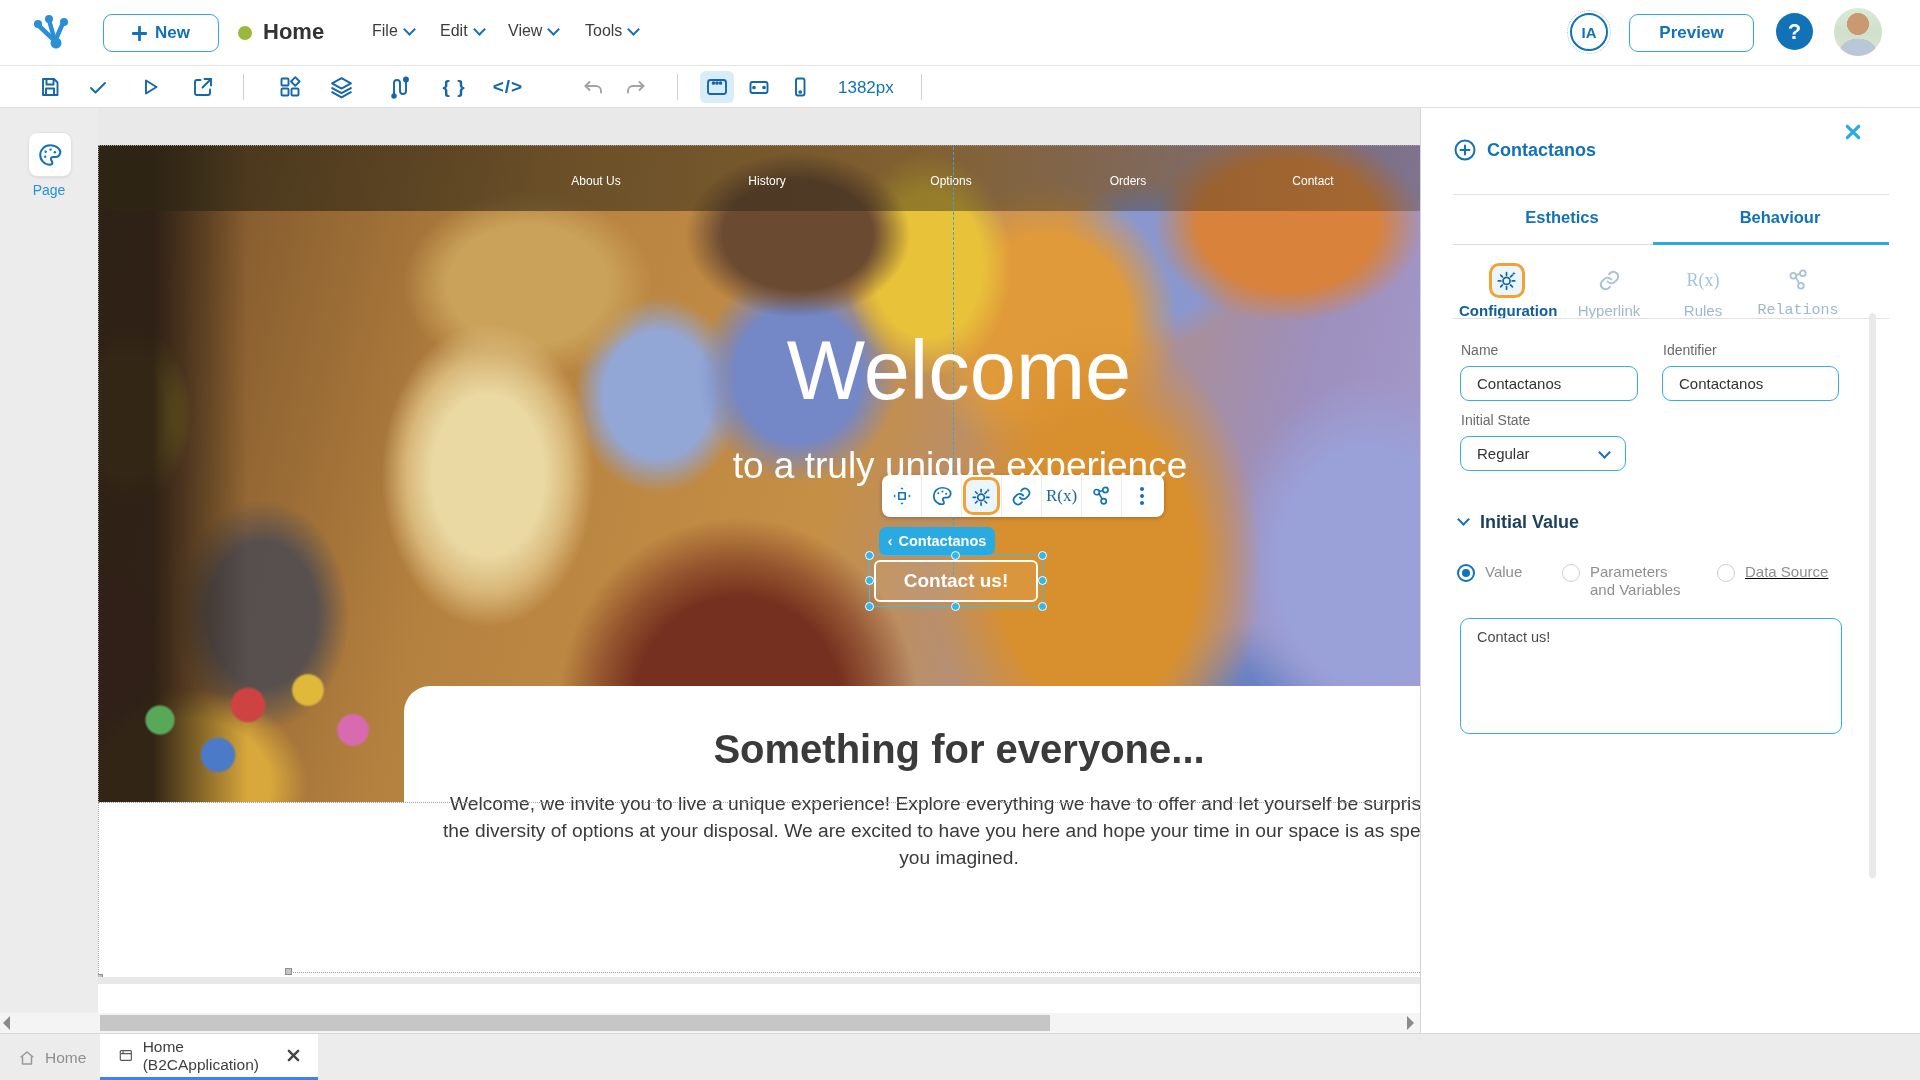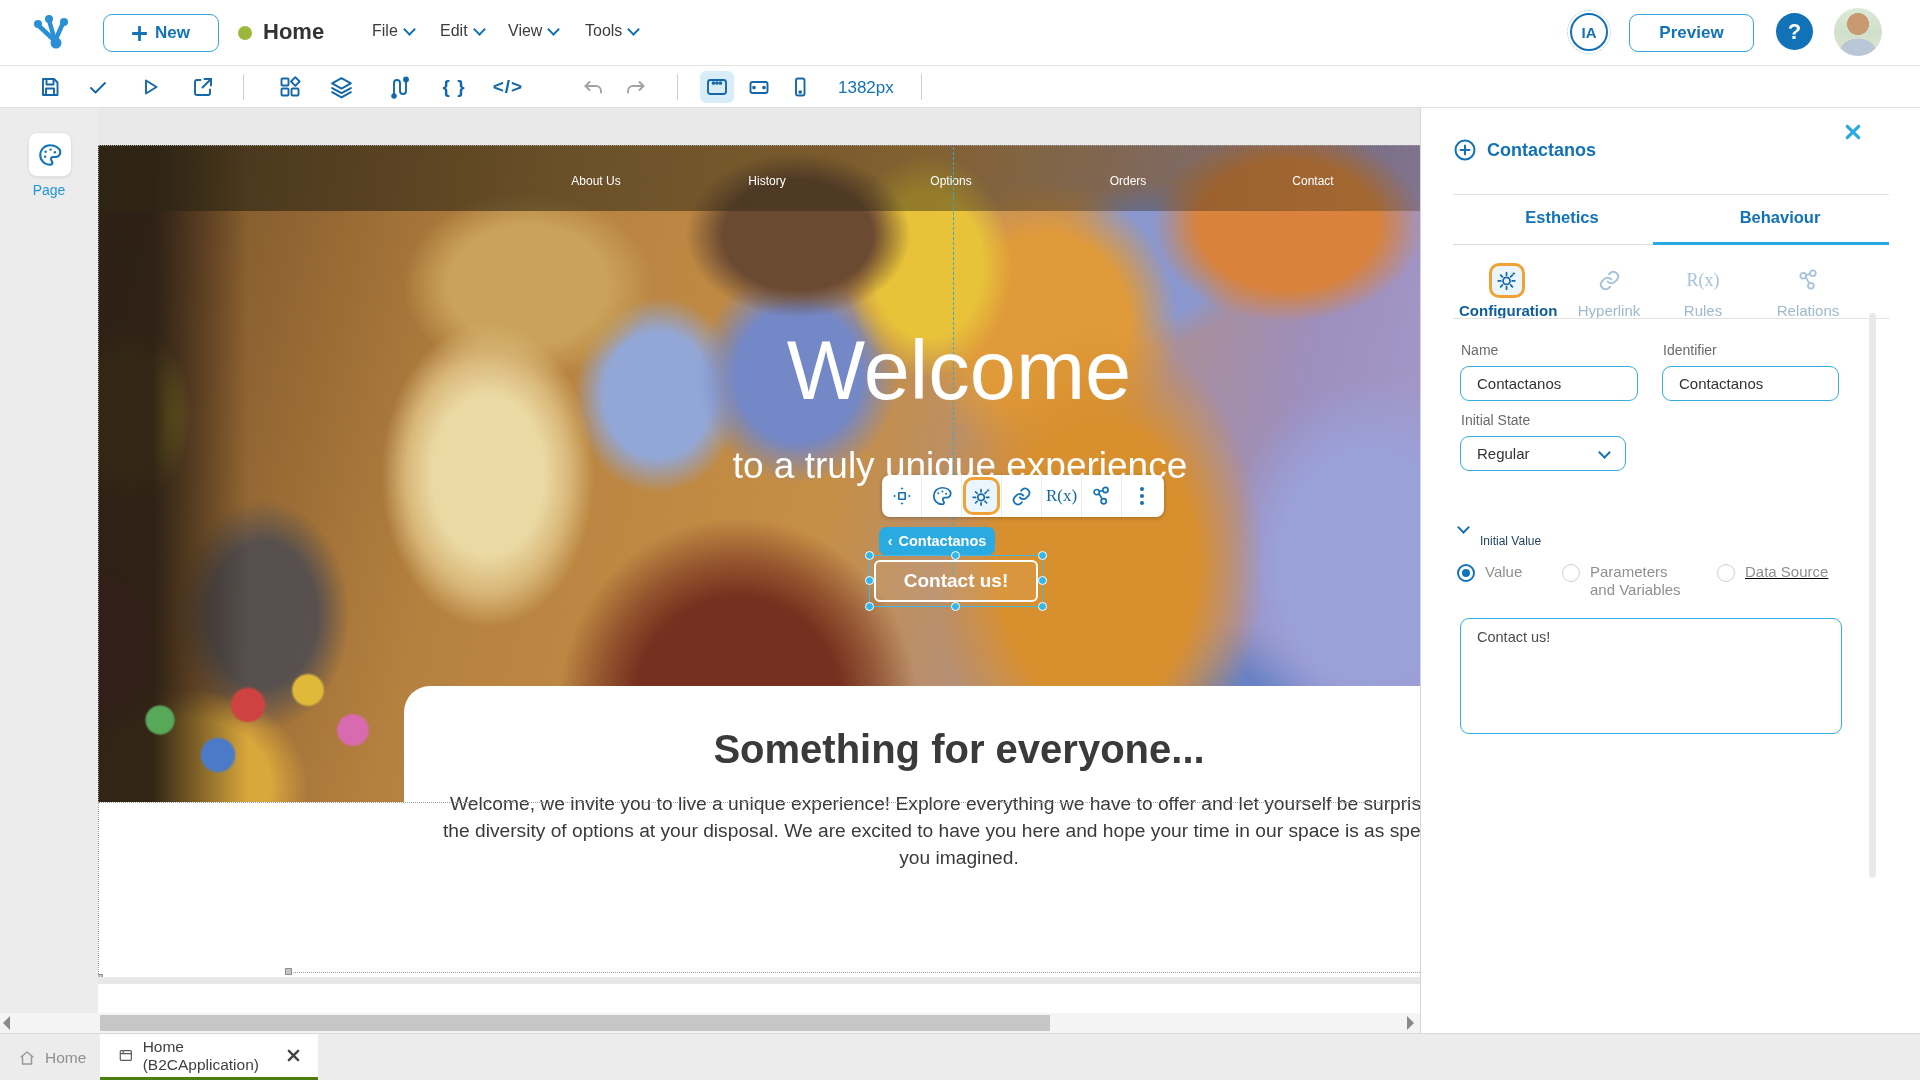--- a/index.html
+++ b/index.html
@@ -114,56 +114,56 @@
 
   
   #hscroll { position:absolute; left:0; top:1013px; width:1420px; height:20px; background:#f4f4f4; z-index:6; }
   #hscroll .thumb { position:absolute; left:100px; top:2px; width:950px; height:16px; background:#c6c6c6; cursor:grab; }
   .sc-arrow { position:absolute; top:3px; width:0; height:0; border:7px solid transparent; cursor:pointer; }
   #sc-left { left:3px; border-right-color:#8a8a8a; border-left-width:0; }
   #sc-right { right:6px; border-left-color:#8a8a8a; border-right-width:0; }
   #tabbar { position:absolute; left:0; top:1033px; width:1920px; height:47px; background:#ececec; border-top:1px solid #d8d8d8; z-index:6; }
   .btab { position:absolute; top:0; height:47px; display:flex; align-items:center; gap:9px; padding:0 18px; font-size:15.5px; cursor:pointer; }
   #btab-home { left:0; color:#8f8f8f; }
-  #btab-active { left:100px; width:218px; background:#fff; color:#3f3f3f; border-bottom:4px solid #4d7c0f; }
+  #btab-active { left:100px; width:218px; background:#fff; color:#3f3f3f; border-bottom:4px solid #3b82f6; }
   .tab-x { margin-left:2px; display:flex; cursor:pointer; }
 
   
   #panel { position:absolute; left:1420px; top:108px; width:500px; height:925px; background:#fff; border-left:1px solid #d5d5d5; z-index:10; }
   #panel-close { position:absolute; left:424px; top:16px; width:18px; height:18px; cursor:pointer; }
   #panel-title-row { position:absolute; left:32px; top:30px; display:flex; align-items:center; gap:10px; }
   #panel-title { color:#1272b8; font-size:18px; font-weight:bold; }
   .pdiv { position:absolute; left:32px; width:436px; height:1px; background:#e2e2e2; }
   .ptab { position:absolute; top:100px; width:218px; text-align:center; font-size:16.5px; color:#1272b8; cursor:pointer; }
   #ptab-esthetics { left:32px; font-weight:600; }
   #ptab-behaviour { left:250px; font-weight:700; }
   #ptab-underline { position:absolute; left:232px; top:134px; width:236px; height:3px; background:#29abe2; }
   #ptab-base { position:absolute; left:32px; top:136px; width:200px; height:1px; background:#dcdcdc; }
 
   .subtab { position:absolute; top:152px; width:96px; text-align:center; cursor:pointer; }
   .subtab .sic { height:40px; display:flex; align-items:center; justify-content:center; }
   .subtab .slab { font-size:15px; color:#9cb9cf; margin-top:2px; }
   #subtab-config { left:38px; }
   #subtab-config .slab { color:#0f5e9c; font-weight:bold; }
-  #subtab-hyperlink { left:140px; } #subtab-rules { left:234px; } #subtab-relations { left:339px; }
+  #subtab-hyperlink { left:140px; } #subtab-rules { left:234px; } #subtab-relations { left:329px;font-family:Liberation Mono, monospace; }
   .cfg-box { width:36px; height:35px; border:3px solid #f0a235; border-radius:10px; background:#eaf5fc; display:flex; align-items:center; justify-content:center; }
   .rules-txt { font-family:"Liberation Serif","DejaVu Serif",serif; font-size:18px; color:#a5c3da; }
 
   .flabel { position:absolute; font-size:14px; color:#6a6a6a; }
   .finput { position:absolute; height:35px; border:1.5px solid #35aee2; border-radius:9px; padding:0 16px; font-size:15px; color:#333;
     font-family:"Liberation Sans","DejaVu Sans",sans-serif; outline:none; background:#fff; }
   #fld-name { left:39px; top:258px; width:178px; }
   #fld-identifier { left:241px; top:258px; width:177px; }
   #sel-state { left:39px; top:328px; width:166px; display:flex; align-items:center; cursor:pointer; position:absolute; height:35px;
     border:1.5px solid #35aee2; border-radius:9px; padding:0 16px; font-size:15px; color:#333; background:#fff; }
   #sel-state .chev { margin-left:auto; margin-top:-2px; }
 
   #iv-header { position:absolute; left:38px; top:404px; display:flex; align-items:center; gap:12px; cursor:pointer; }
   #iv-header .chev { border-color:#1272b8; transform:rotate(45deg); margin-top:-6px; }
-  #iv-title { font-size:12px; font-weight:normal; color:#1c3f5e;margin-top:22px; }
+  #iv-title { font-size:18px; font-weight:bold; color:#1c3f5e; }
   .radio-row { position:absolute; top:455px; left:36px; width:400px; }
   .radio { position:absolute; display:flex; align-items:flex-start; gap:10px; cursor:pointer; }
   .rdot { width:18px; height:18px; border-radius:50%; border:1.5px solid #cfcfcf; background:#fff; flex:none; margin-top:1px; }
   .rdot.sel { border:2px solid #1272b8; display:flex; align-items:center; justify-content:center; }
   .rdot.sel i { width:8px; height:8px; border-radius:50%; background:#1272b8; }
   .rlabel { font-size:15px; color:#8f8f8f; line-height:18px; }
   #radio-value { left:0; } #radio-params { left:105px; width:130px; } #radio-datasource { left:260px;text-decoration:underline; }
   #iv-textarea { position:absolute; left:39px; top:510px; width:382px; height:116px; border:1.5px solid #35aee2; border-radius:9px;
     padding:10px 16px; font-size:14.5px; color:#4a4a4a; font-family:"Liberation Sans","DejaVu Sans",sans-serif; resize:none; outline:none; }
   #panel-scroll { position:absolute; left:448px; top:205px; width:7px; height:565px; background:#e9e9e9; border-radius:4px; cursor:grab; }

